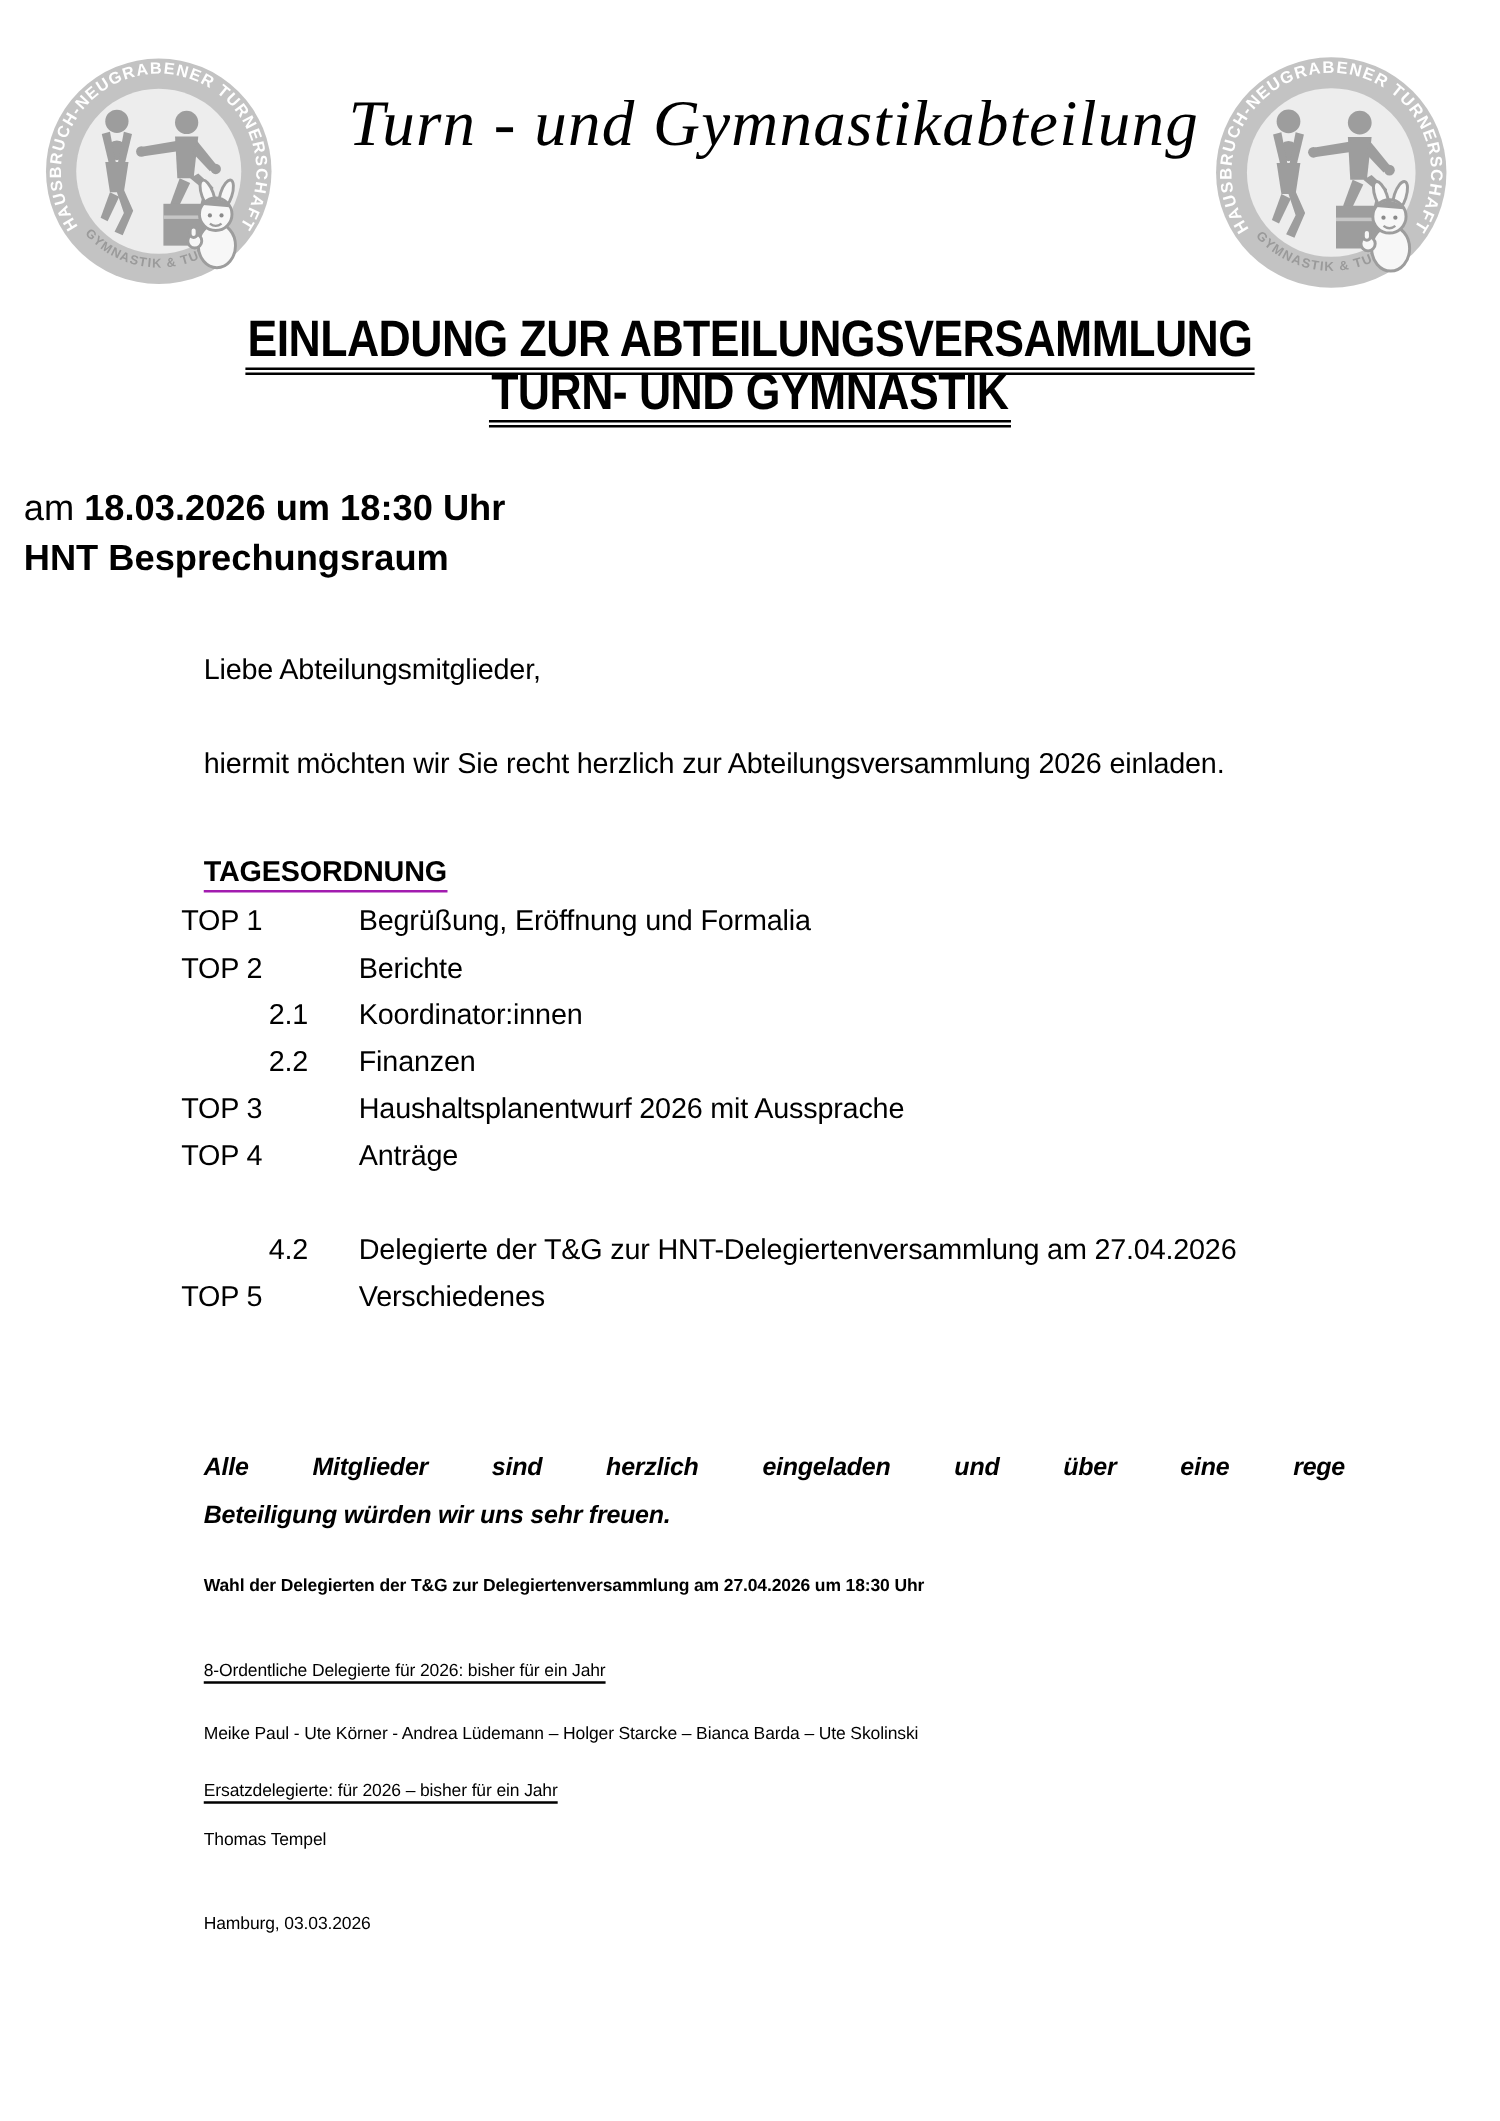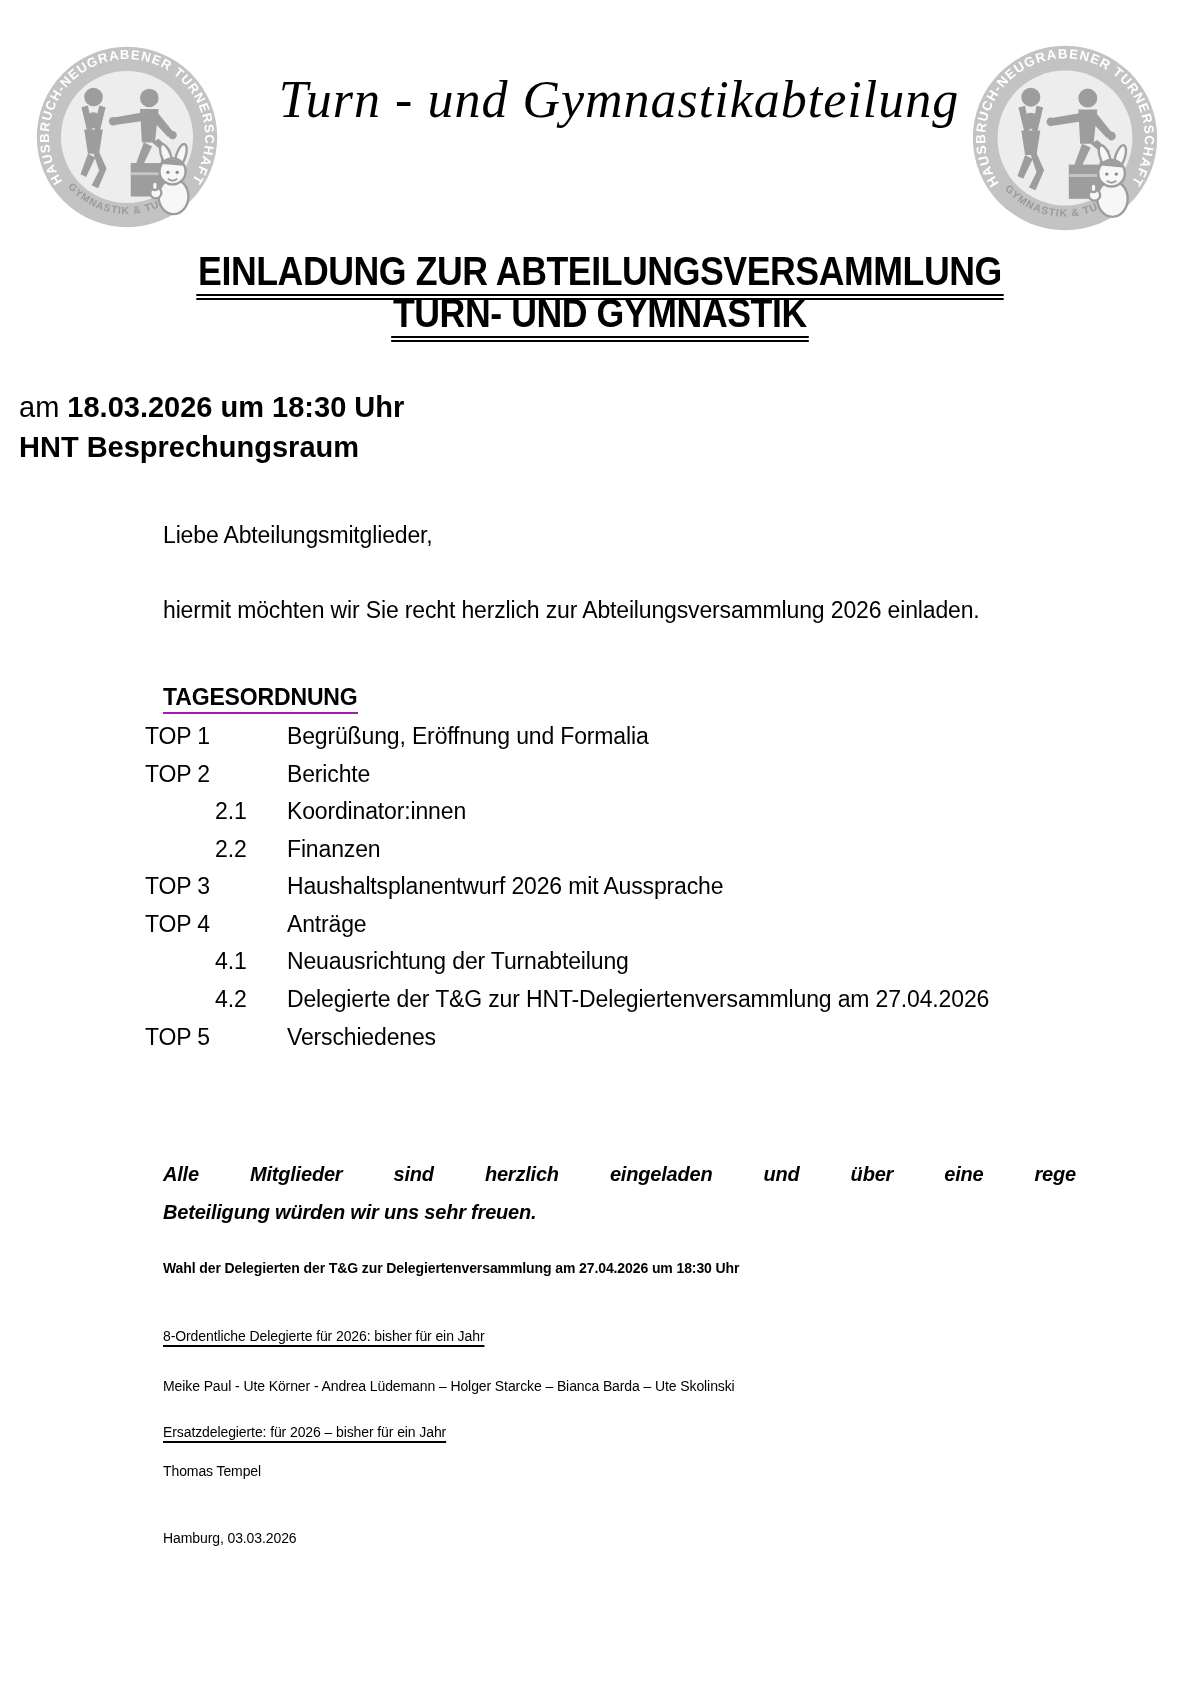--- a/index.html
+++ b/index.html
@@ -211,24 +211,20 @@
     <span class="txt">Finanzen</span>
   </div>
   <div class="agenda-row top" style="top:873px;">
     <span class="lbl">TOP 3</span>
     <span class="txt">Haushaltsplanentwurf 2026 mit Aussprache</span>
   </div>
   <div class="agenda-row top" style="top:911px;">
     <span class="lbl">TOP 4</span>
     <span class="txt">Anträge</span>
   </div>
-  <div class="agenda-row sub" style="top:948px;">
-    <span class="lbl">4.1</span>
-    <span class="txt">Neuausrichtung der Turnabteilung</span>
-  </div>
   <div class="agenda-row sub" style="top:986px;">
     <span class="lbl">4.2</span>
     <span class="txt">Delegierte der T&amp;G zur HNT-Delegiertenversammlung am 27.04.2026</span>
   </div>
   <div class="agenda-row top" style="top:1024px;">
     <span class="lbl">TOP 5</span>
     <span class="txt">Verschiedenes</span>
   </div>
 
   <div id="appeal" class="abs">

